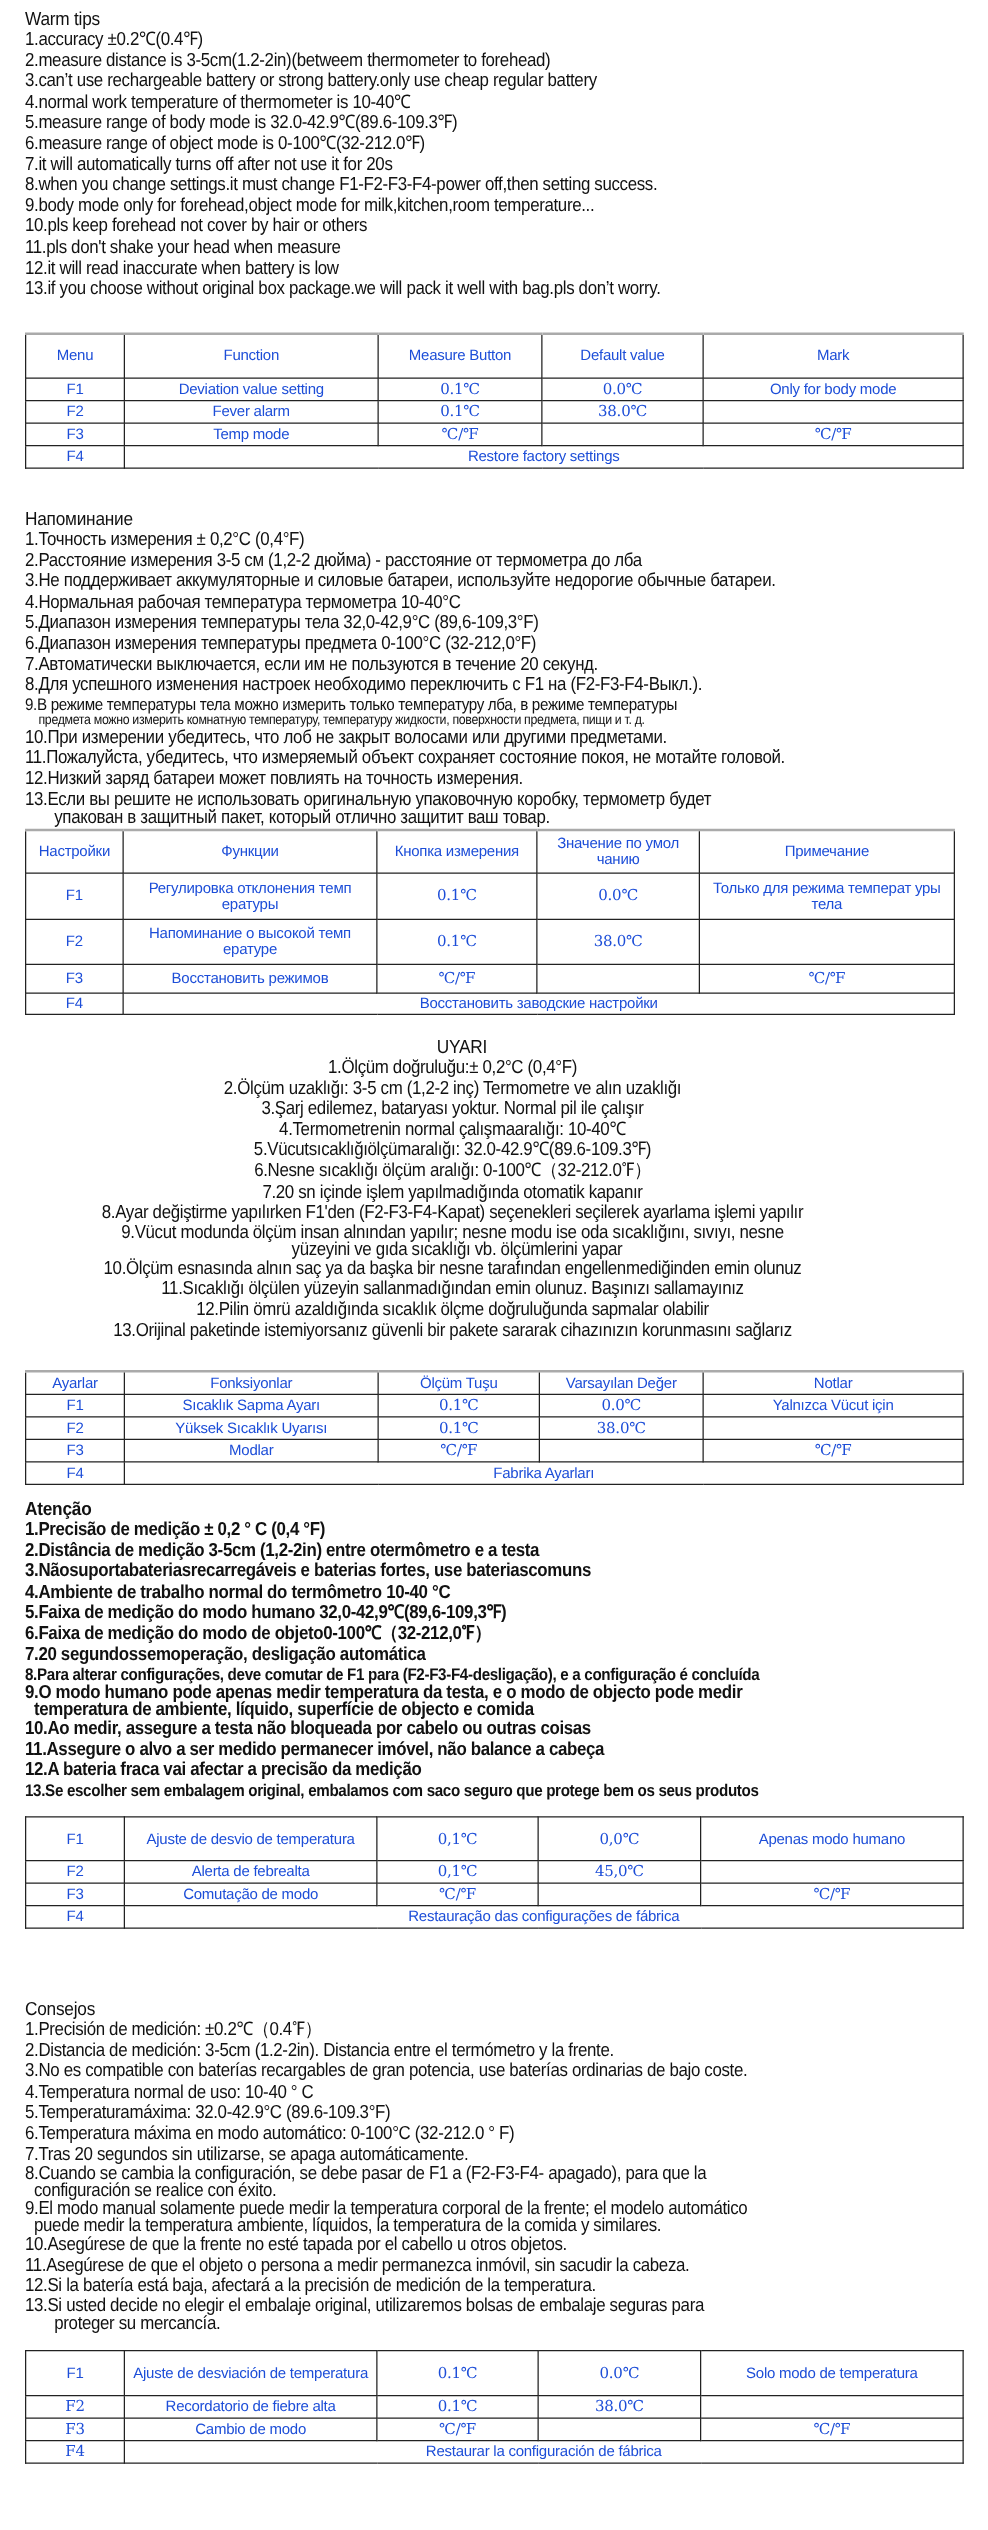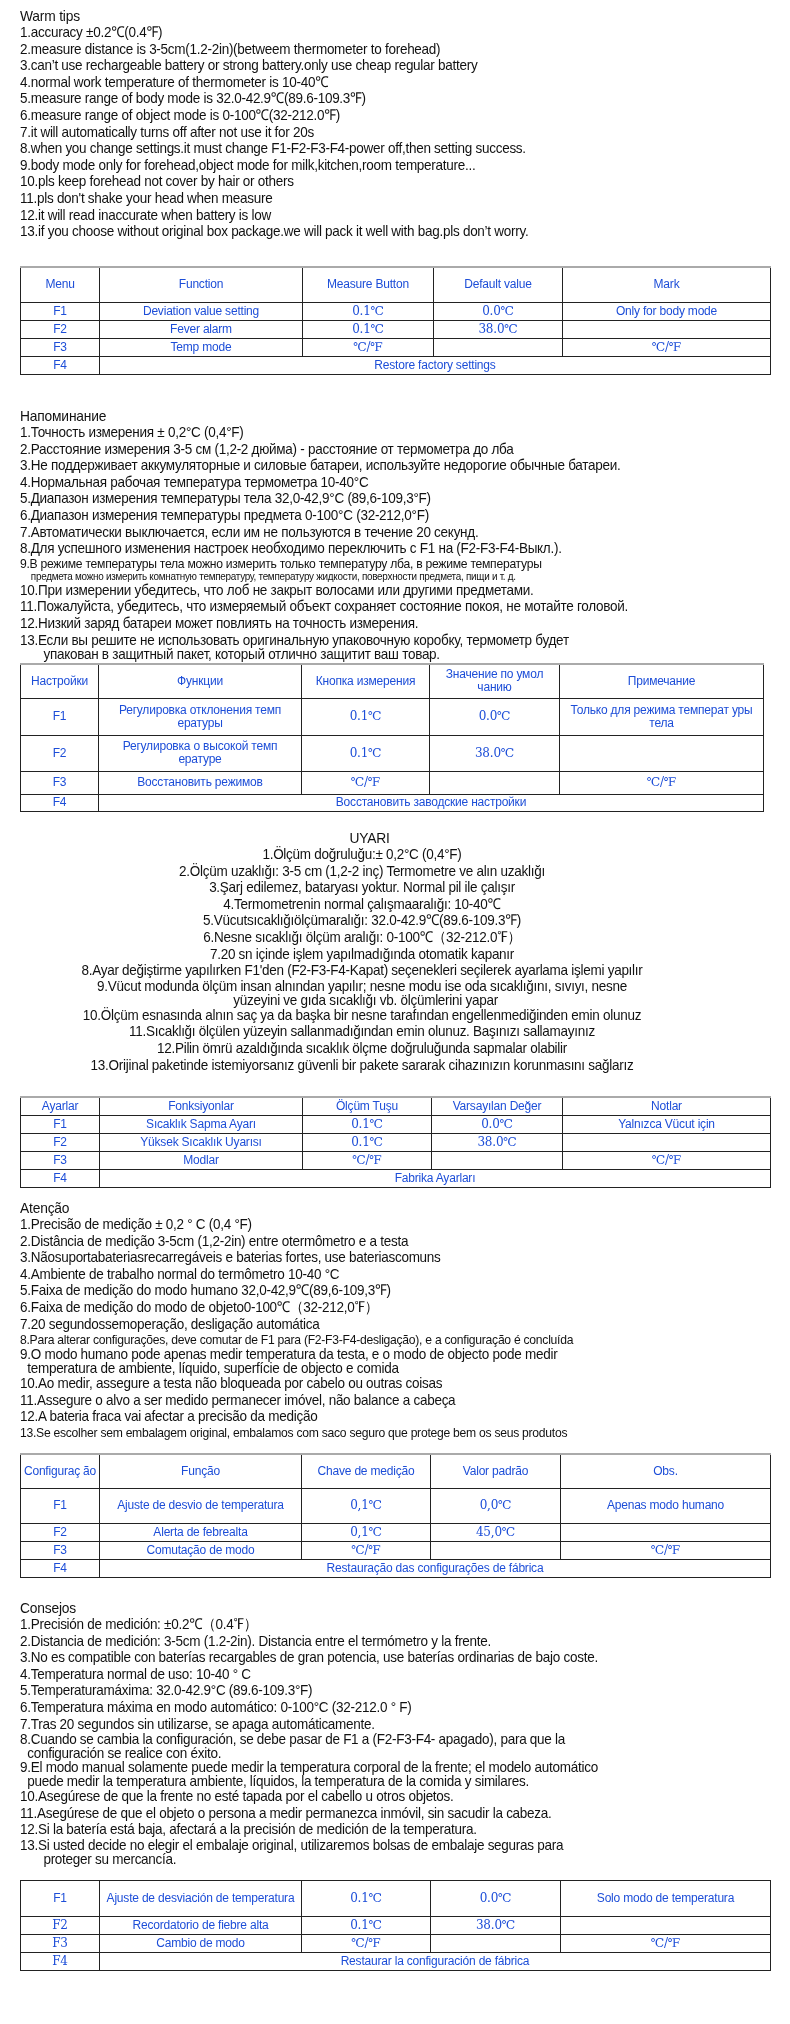--- a/index.html
+++ b/index.html
@@ -131,21 +131,21 @@
   </tr>
   <tr style="height:37px;">
     <td>F1</td>
     <td>Регулировка отклонения темп ературы</td>
     <td class="deg">0.1℃</td>
     <td class="deg">0.0℃</td>
     <td>Только для режима температ уры тела</td>
   </tr>
   <tr style="height:36px;">
     <td>F2</td>
-    <td>Регулировка о высокой темп ературе</td>
+    <td>Напоминание о высокой темп ературе</td>
     <td class="deg">0.1℃</td>
     <td class="deg">38.0℃</td>
     <td></td>
   </tr>
   <tr style="height:23px;">
     <td>F3</td>
     <td>Восстановить режимов</td>
     <td class="deg">℃/℉</td>
     <td class="deg"></td>
     <td class="deg">℃/℉</td>
@@ -212,21 +212,21 @@
     <td class="deg"></td>
     <td class="deg">℃/℉</td>
   </tr>
   <tr style="height:18px;">
     <td>F4</td>
     <td colspan="4">Fabrika Ayarları</td>
   </tr>
 </tbody>
   </table>
 
-<div class="section" style="top:1200px;">
+<div class="section" style="top:1200px;font-weight:bold;">
   <p class="sec-title">Atenção</p>
   <p class="tip">1.Precisão de medição ± 0,2 ° C (0,4 °F)</p>
   <p class="tip">2.Distância de medição 3-5cm (1,2-2in) entre otermômetro e a testa</p>
   <p class="tip">3.Nãosuportabateriasrecarregáveis e baterias fortes, use bateriascomuns</p>
   <p class="tip">4.Ambiente de trabalho normal do termômetro 10-40 °C</p>
   <p class="tip">5.Faixa de medição do modo humano 32,0-42,9℃(89,6-109,3℉)</p>
   <p class="tip">6.Faixa de medição do modo de objeto0-100℃（32-212,0℉）</p>
   <p class="tip">7.20 segundossemoperação, desligação automática</p>
   <p class="tip small" style="line-height:15px;">8.Para alterar configurações, deve comutar de F1 para (F2-F3-F4-desligação), e a configuração é concluída</p>
   <p class="tip" style="line-height:14px;">9.O modo humano pode apenas medir temperatura da testa, e o modo de objecto pode medir</p>
@@ -239,27 +239,20 @@
 
 <table class="settings" style="top:1453px; width:750px;">
   <colgroup>
       <col style="width:79px">
       <col style="width:202px">
       <col style="width:129px">
       <col style="width:130px">
       <col style="width:210px">
     </colgroup>
   <tbody>
-      <tr class="top" style="height:34px;">
-    <th>Configuraç ão</th>
-    <th>Função</th>
-    <th>Chave de medição</th>
-    <th>Valor padrão</th>
-    <th>Obs.</th>
-  </tr>
   <tr style="height:35px;">
     <td>F1</td>
     <td>Ajuste de desvio de temperatura</td>
     <td class="deg">0,1℃</td>
     <td class="deg">0,0℃</td>
     <td>Apenas modo humano</td>
   </tr>
   <tr style="height:18px;">
     <td>F2</td>
     <td>Alerta de febrealta</td>

